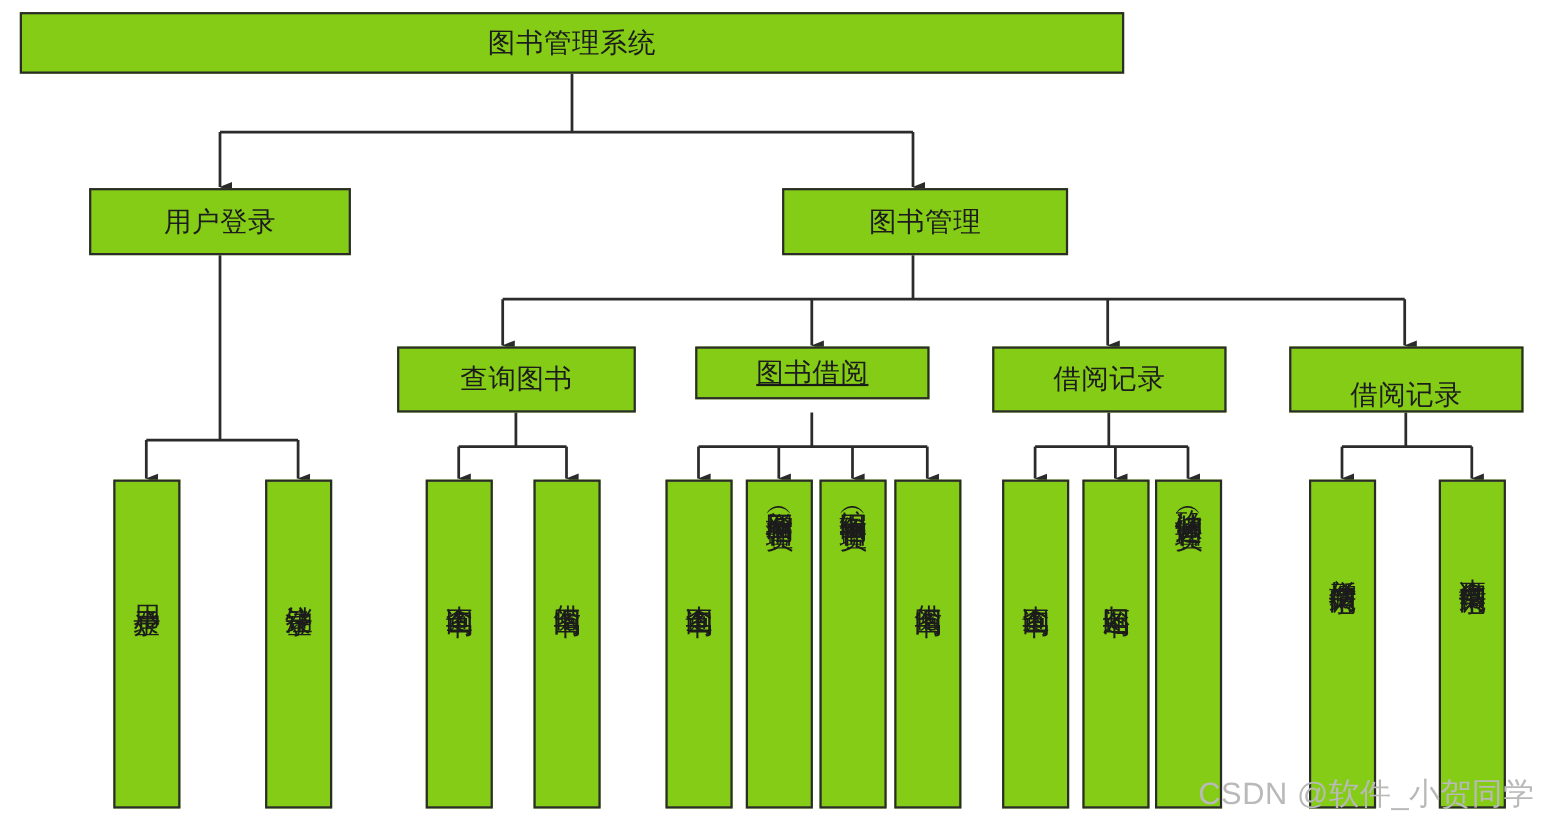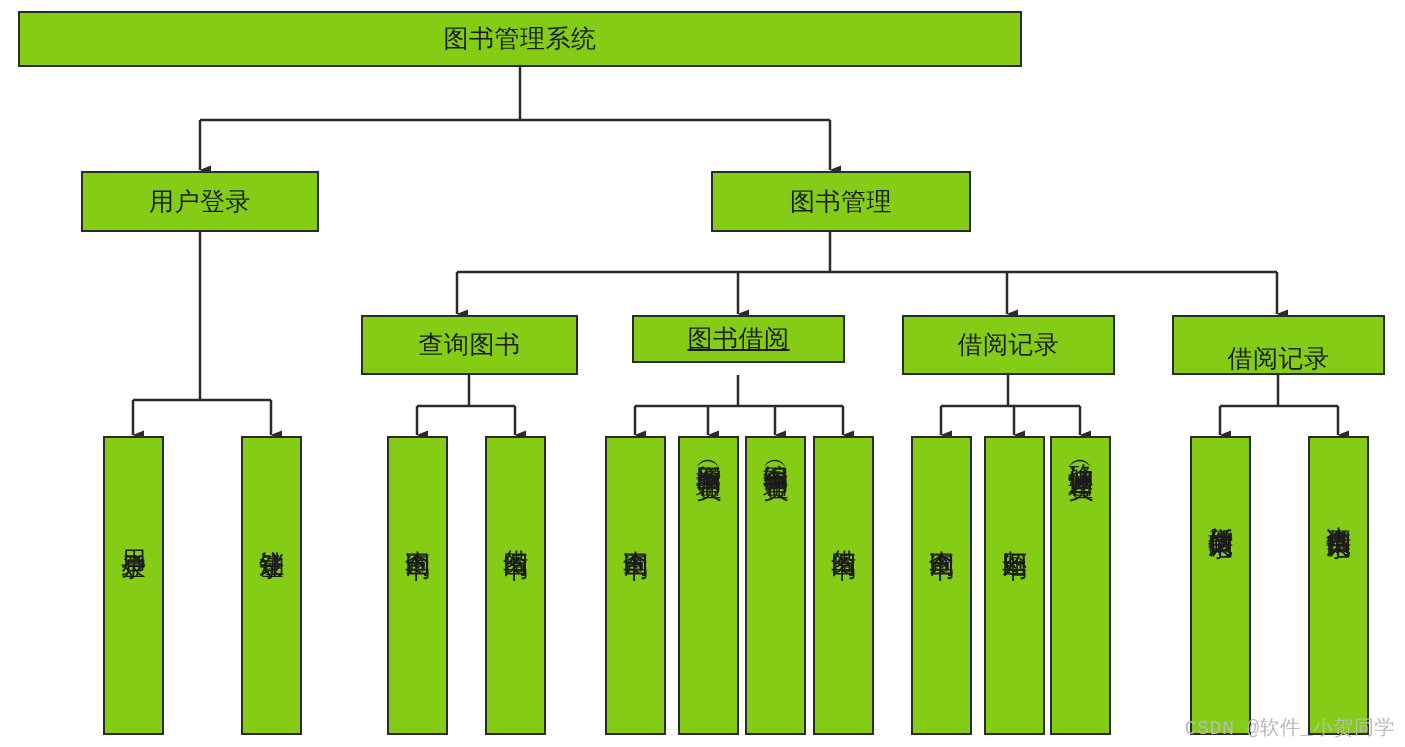--- a/index.html
+++ b/index.html
@@ -70,26 +70,26 @@
   .node.leaf.mid .node-label {
     margin-top: 86px;
   }
   .node.leaf.midshort .node-label {
     margin-top: 62px;
   }
   .watermark {
     position: absolute;
     right: 10px;
     bottom: 6px;
-    font-size: 20px;
+    font-size: 28px;
     color: #b9b9b9;
     letter-spacing: 0.5px;
     z-index: 3;
     white-space: nowrap;
-    font-family: Liberation Mono, monospace;
+    font-family: Liberation Sans, sans-serif;
   }
 </style>
 </head>
 <body>
 
 <div id="canvas">
 
   <svg id="edges" viewBox="0 0 1405 747" xmlns="http://www.w3.org/2000/svg">
     <defs>
       <marker id="arrowhead" markerWidth="10" markerHeight="12" refX="5" refY="11" orient="auto" markerUnits="userSpaceOnUse">

